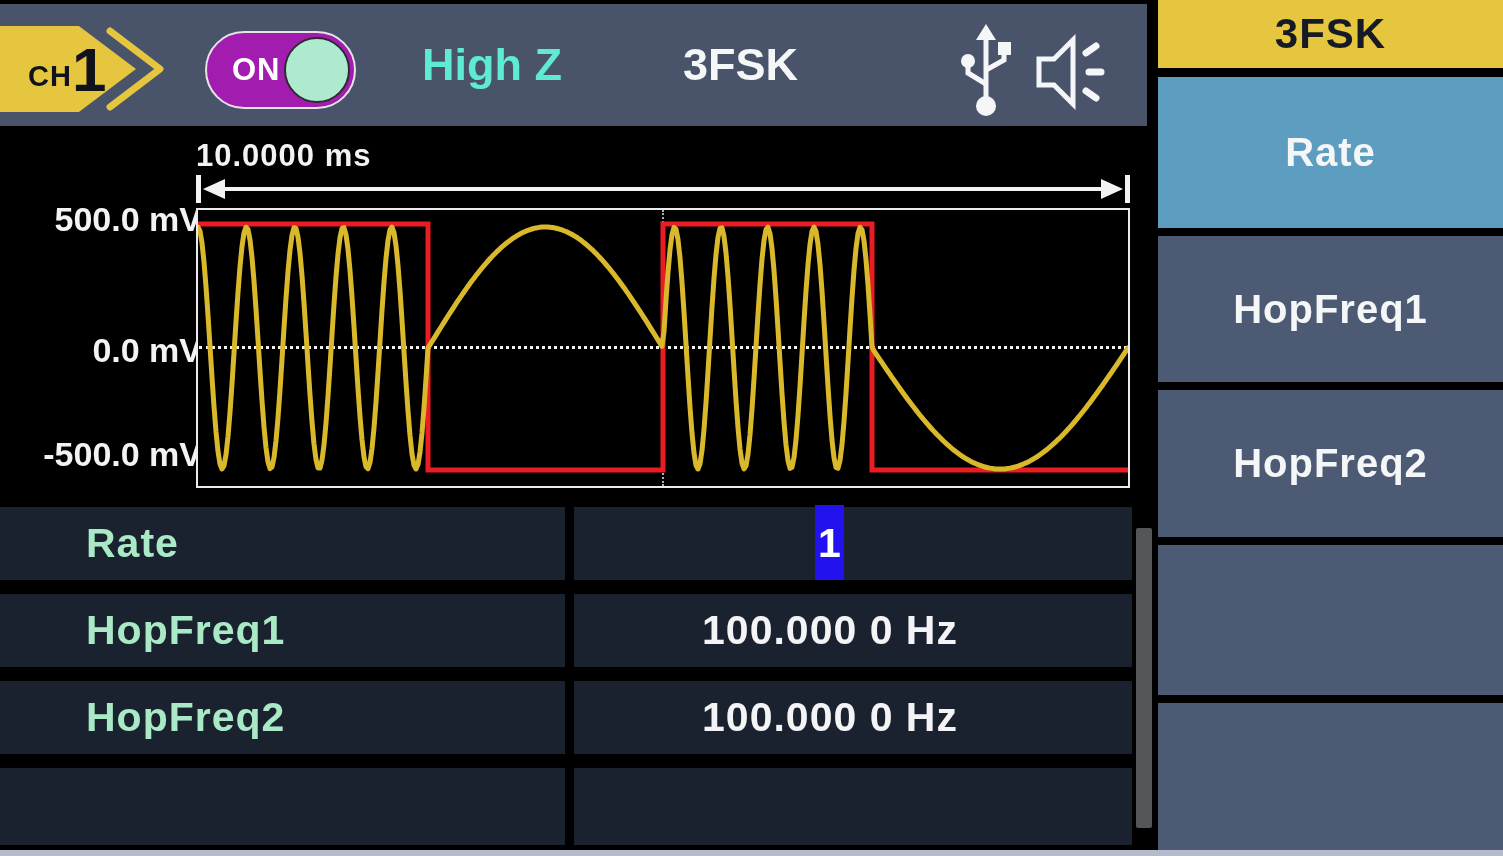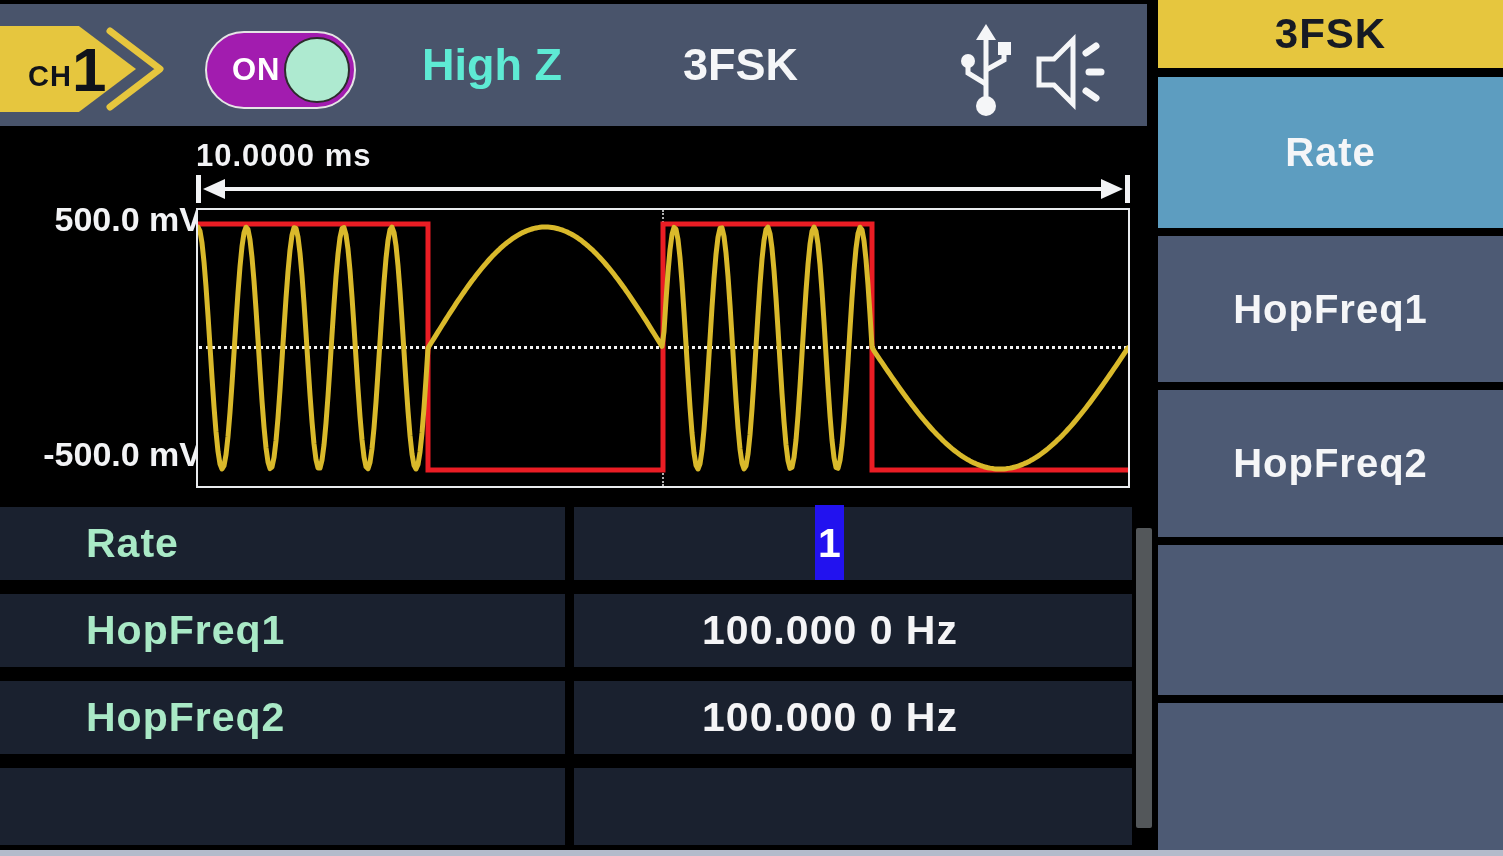--- a/index.html
+++ b/index.html
@@ -122,20 +122,21 @@
       <polygon points="3,25 18,25 37,6 37,70 18,51 3,51" fill="none" stroke="#f5f6f8" stroke-width="5" stroke-linejoin="miter"></polygon>
       <g stroke="#f5f6f8" stroke-width="7" stroke-linecap="round">
         <line x1="50" y1="19" x2="60" y2="12"></line>
         <line x1="53" y1="38" x2="65" y2="38"></line>
         <line x1="50" y1="57" x2="60" y2="64"></line>
       </g>
     </svg>
   </div>
 
   <div class="ylabel ylab-0">500.0 mV</div>
+  <div class="ylabel ylab-1">0.0 mV</div>
   <div class="ylabel ylab-2">-500.0 mV</div>
 
   <div class="time-label">10.0000 ms</div>
 
   <svg class="span-arrow" width="934" height="30" viewBox="0 0 934 30">
     <g fill="#f2f3f5" stroke="none">
       <rect x="0" y="1" width="5" height="28"></rect>
       <rect x="929" y="1" width="5" height="28"></rect>
       <polygon points="7,15 29,5 29,25"></polygon>
       <polygon points="927,15 905,5 905,25"></polygon>

